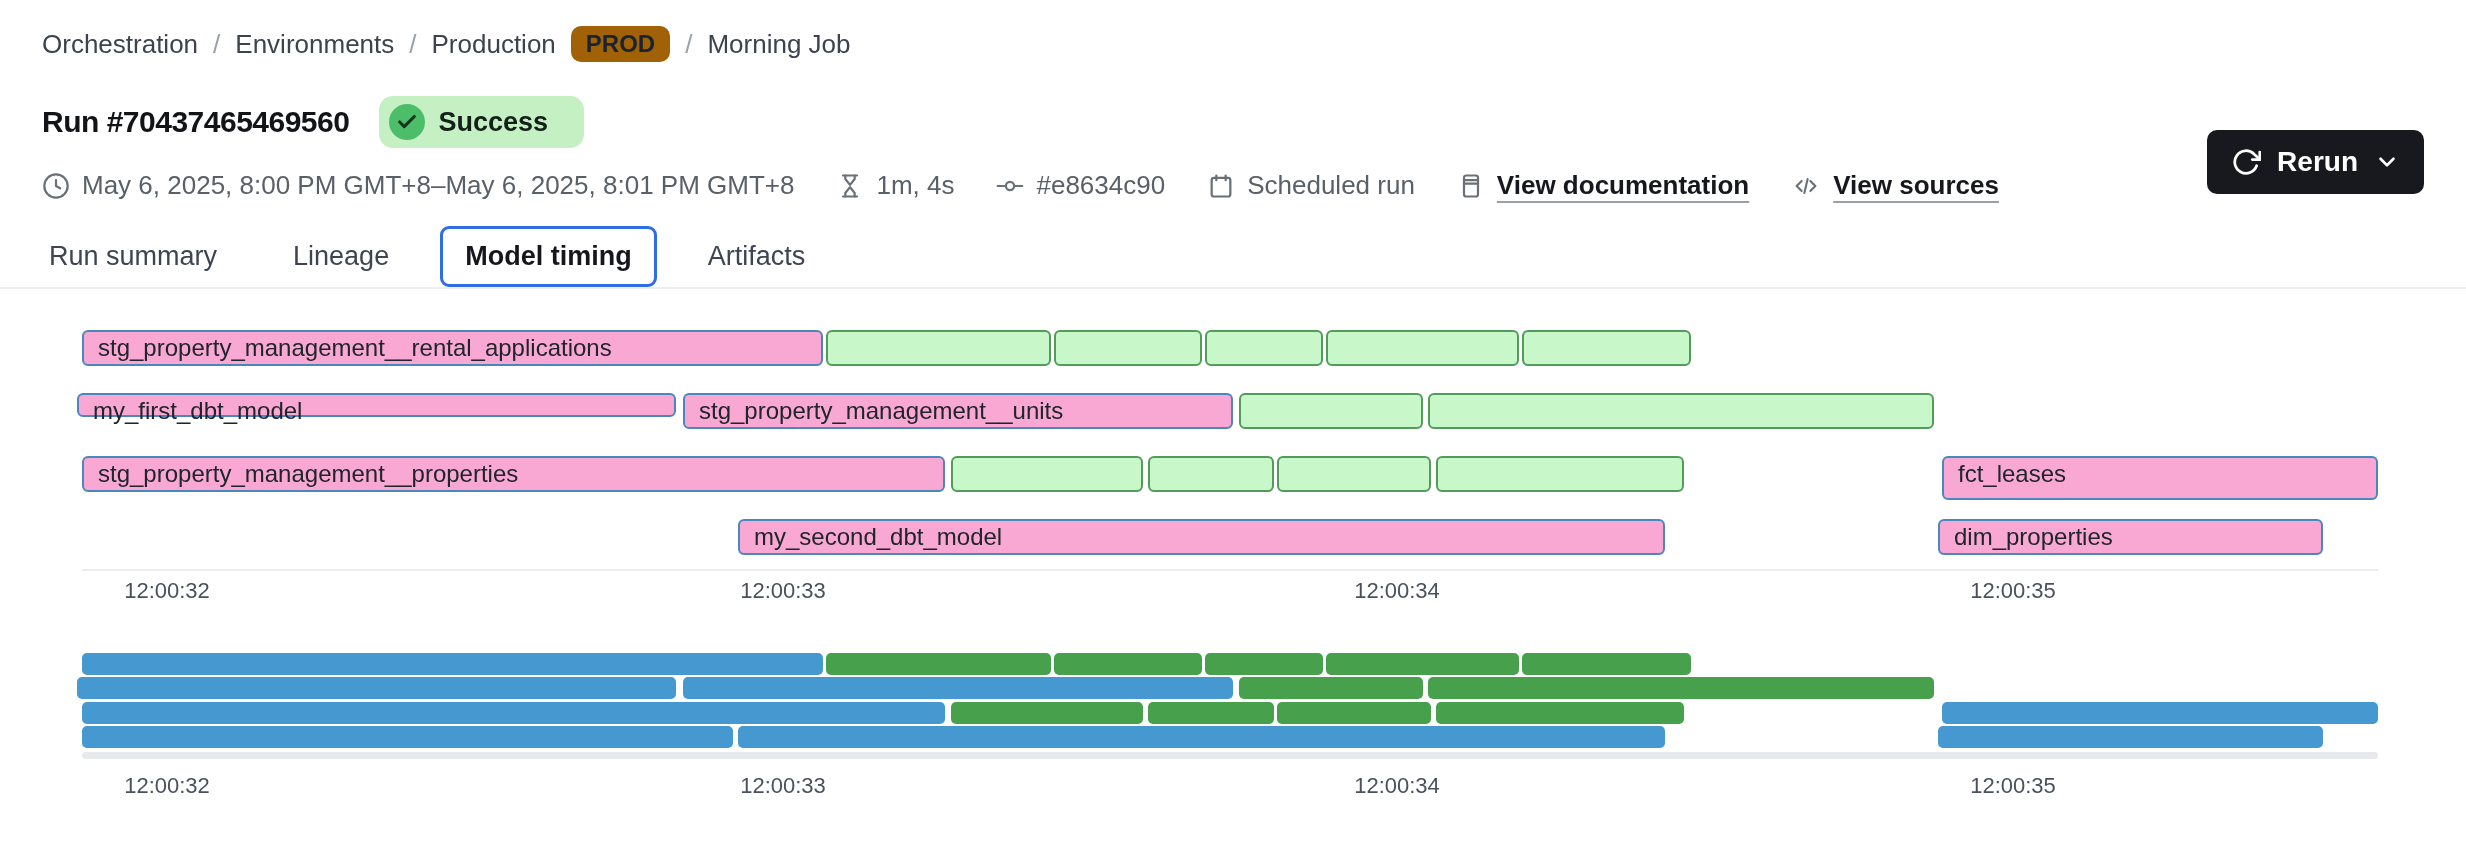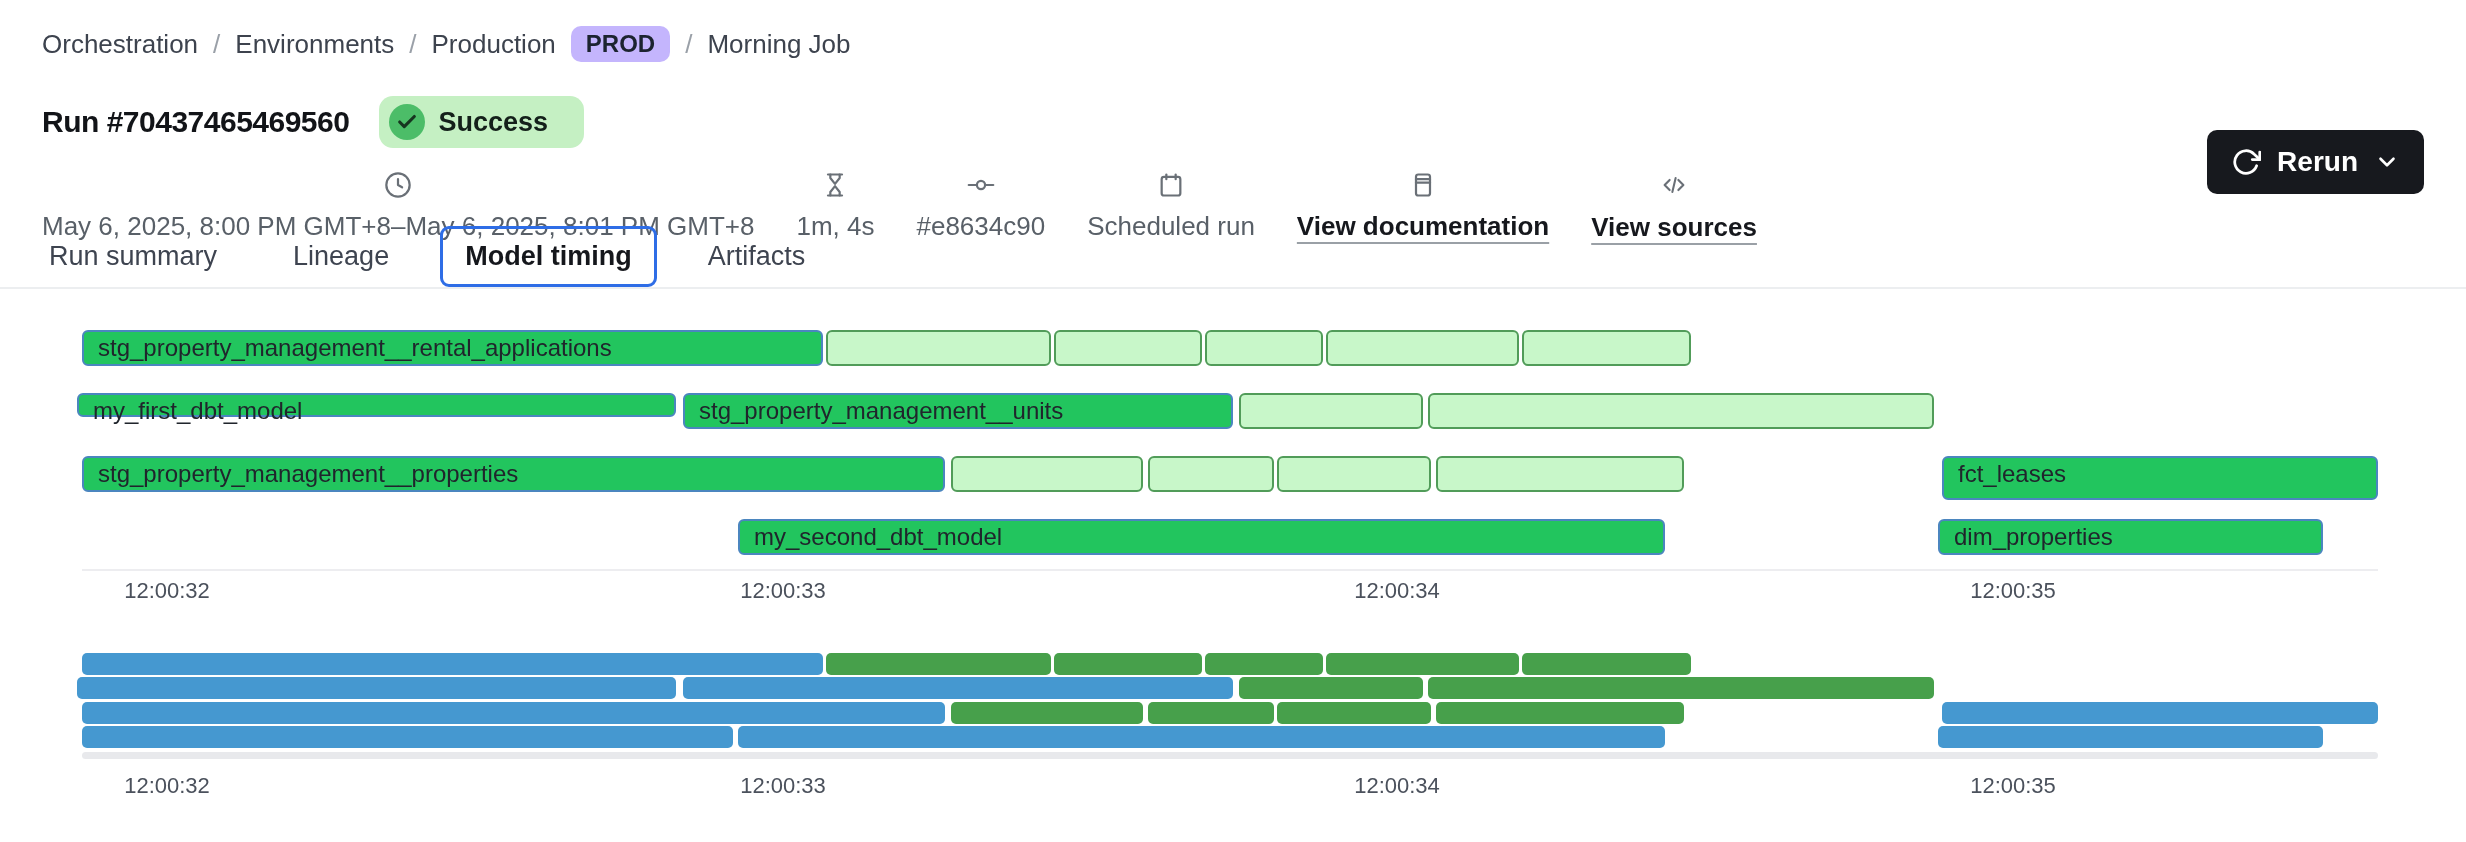--- a/index.html
+++ b/index.html
@@ -9,56 +9,56 @@
     font-family:"Liberation Sans","DejaVu Sans",sans-serif; color:#16181d;
     overflow:hidden;
   }
   svg { display:block; }
 
   
   .breadcrumb { position:absolute; left:42px; top:26px; display:flex; align-items:center; gap:15px;
     font-size:26px; font-weight:500; color:#3d434e; }
   .breadcrumb a { color:#3d434e; text-decoration:none; cursor:pointer; }
   .crumb-sep { color:#9aa0a8; font-weight:400; }
-  .prod-badge { background:#c4b5fd; color:#1c2330; font-weight:700; font-size:24px;
+  .prod-badge { background:#a16207; color:#1c2330; font-weight:700; font-size:24px;
     padding:6px 15px; border-radius:10px; line-height:1; }
 
   
   .title-row { position:absolute; left:42px; top:96px; display:flex; align-items:center; gap:30px; }
   .page-title { font-size:30px; font-weight:700; color:#121418; letter-spacing:-0.5px; margin:0; }
   .status-badge { background:#c5f0c3; border-radius:14px; height:52px; display:flex; align-items:center;
     gap:13px; padding:0 36px 0 10px; font-size:27px; font-weight:600; color:#14201a; }
   .status-circle { width:36px; height:36px; border-radius:50%; background:#4cbd68;
     display:flex; align-items:center; justify-content:center; color:#16351f; }
 
   
   .rerun-button { position:absolute; right:42px; top:130px; height:64px; background:#17191e;
     border:none; border-radius:10px; color:#ffffff; display:flex; align-items:center; gap:16px;
     padding:0 24px; font-family:inherit; font-size:28px; font-weight:700; cursor:pointer; }
 
   
   .meta-row { position:absolute; left:42px; top:170px; display:flex; align-items:center; gap:42px;
     font-size:26px; color:#596068; }
-  .meta-item { display:flex; align-items:center; gap:12px; white-space:nowrap;flex-direction:column; }
+  .meta-item { display:flex; align-items:center; gap:12px; white-space:nowrap; }
   .meta-item .icn { color:#6a7077; flex:none; }
   .meta-link { color:#16181d; font-weight:700; text-decoration:underline;
     text-decoration-color:#9aa0a6; text-decoration-thickness:2px; text-underline-offset:7px; cursor:pointer; }
 
   
   .tabs { position:absolute; left:24px; top:226px; display:flex; align-items:center; gap:26px; }
   .tab { padding:12px 22px; font-size:27px; font-weight:500; color:#3e4450;
     border:3px solid transparent; border-radius:9px; cursor:pointer; white-space:nowrap; }
   .tab.active { color:#15171c; font-weight:600; border-color:#2e6de6; }
   .tabs-border { position:absolute; left:0; right:0; top:287px; height:2px; background:#eceef0; }
 
   
   .chart { position:absolute; left:0; top:0; width:2466px; height:842px; pointer-events:none; }
   .chart .bar, .chart .axis-label, .chart .line-el { pointer-events:auto; }
   .bar { position:absolute; border-radius:6px; }
-  .gantt-blue  { background:#22c55e; border:2px solid #4b86bf; }
+  .gantt-blue  { background:#f9a8d4; border:2px solid #4b86bf; }
   .gantt-green { background:#c8f7c9; border:2px solid #519c59; }
   .mini-blue   { background:#4598d0; border-radius:5px; }
   .mini-green  { background:#47a04b; border-radius:5px; }
   .bar-label { display:block; padding-left:14px; font-size:24px; color:#20252c; line-height:31px;
     white-space:nowrap; overflow:hidden; }
   .axis-label { position:absolute; transform:translateX(-50%); font-size:22px; color:#4b515c; }
   .gantt-baseline { position:absolute; background:#ededf0; height:2px; }
   .scroll-track { position:absolute; background:#e8e9ec; border-radius:4px; }
 </style>
 </head>

